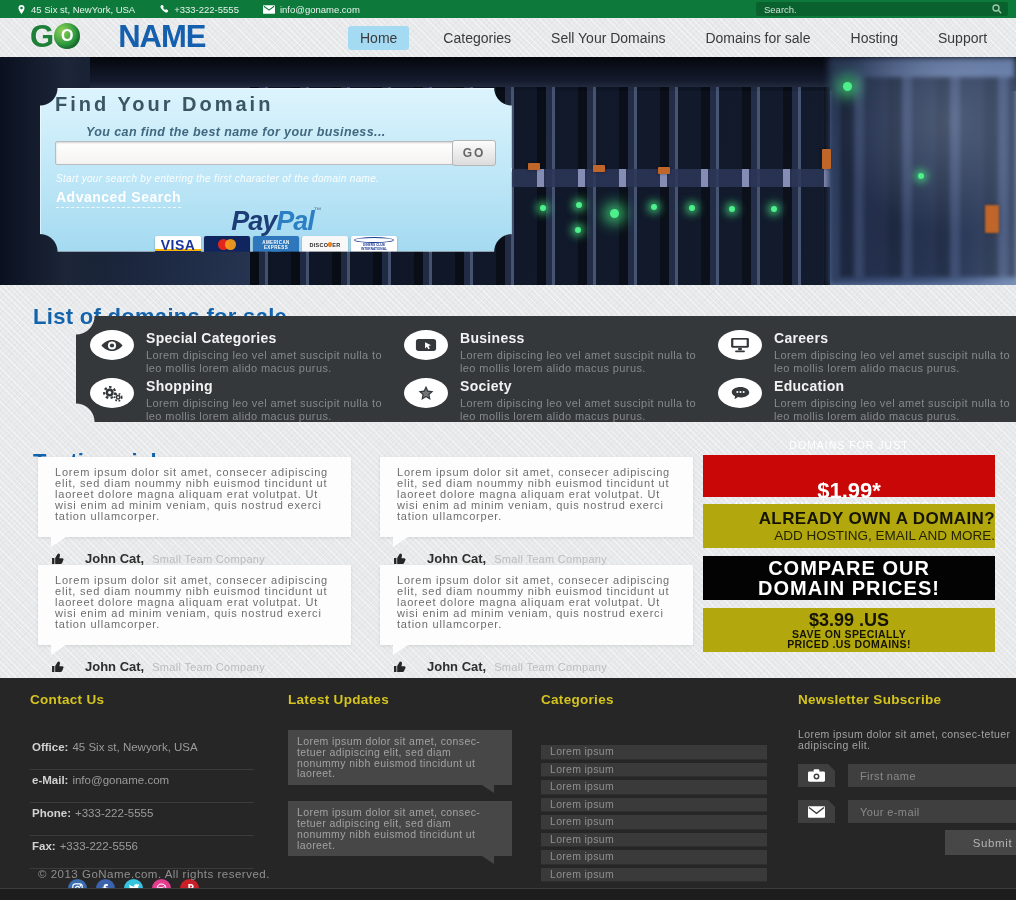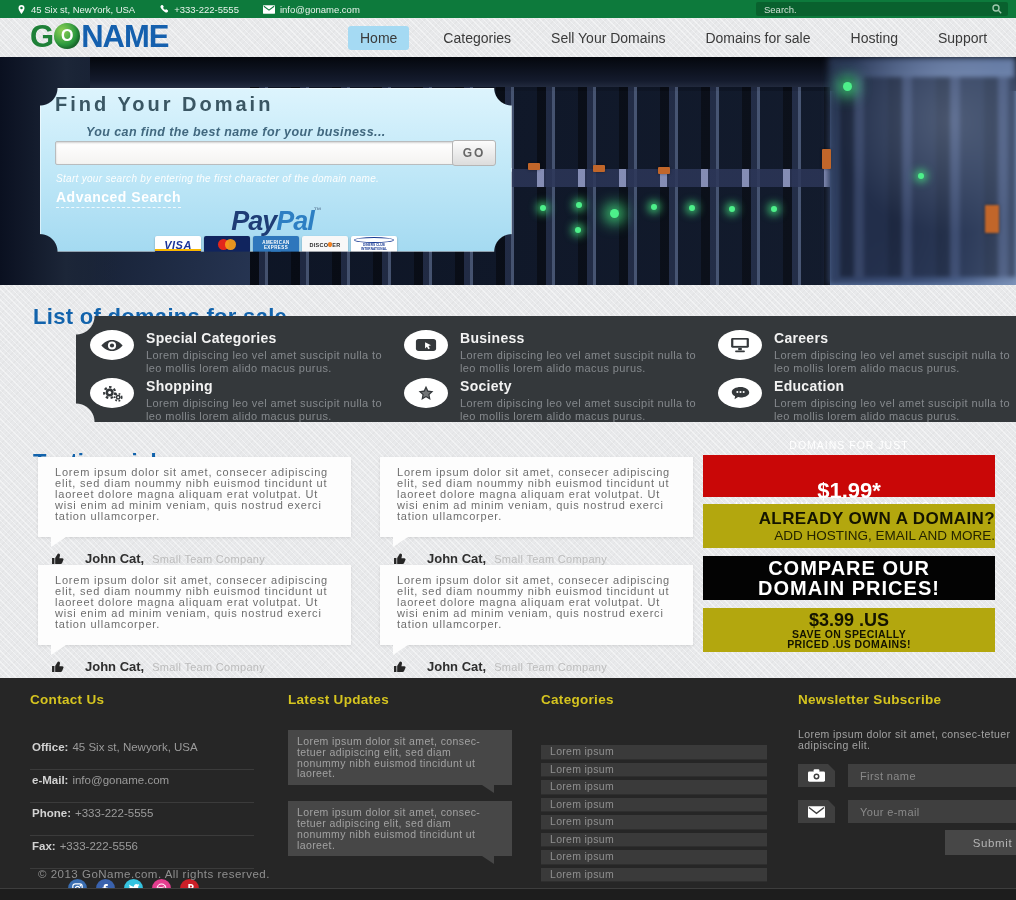--- a/index.html
+++ b/index.html
@@ -79,21 +79,21 @@
   .sp-adv{position:absolute;left:16px;top:101px;font-size:14px;font-weight:bold;color:#fff;letter-spacing:.5px;
     border-bottom:1px dashed rgba(255,255,255,.8);padding-bottom:2px;cursor:pointer;}
   .sp-paypal{position:absolute;left:0;top:118px;width:100%;text-align:center;font-size:27px;font-weight:bold;
     font-style:italic;letter-spacing:-1px;}
   .pp-pay{color:#1e3d76;} .pp-pal{color:#2d7fc3;}
   .pp-tm{font-size:8px;color:#6a8aa5;vertical-align:top;font-style:normal;}
   .sp-cards{position:absolute;left:0;top:148px;width:100%;display:flex;justify-content:center;gap:3px;}
   .pc{height:17px;width:46px;border-radius:2px;box-shadow:0 1px 2px rgba(0,0,0,.35);display:flex;align-items:center;
     justify-content:center;overflow:hidden;position:relative;box-sizing:border-box;}
   .pc-visa{background:linear-gradient(180deg,#fff 0 74%,#f7b600 74% 87%,#1a1f71 87%);}
-  .pc-visa span{font-size:11px;font-weight:bold;font-style:italic;color:#19339b;letter-spacing:.5px;}
+  .pc-visa span{font-size:14px;font-weight:bold;color:#19339b;letter-spacing:.5px;}
   .pc-mc{background:#10245e;}
   .mc-c{width:11px;height:11px;border-radius:50%;}
   .mc-red{background:#e2261c;margin-right:-4px;}
   .mc-org{background:#f79e1b;opacity:.92;}
   .pc-amex{background:#2e77bc;}
   .pc-amex span{font-size:4.5px;font-weight:bold;color:#fff;letter-spacing:.4px;text-align:center;line-height:5px;width:34px;}
   .pc-disc{background:#f8f8f8;}
   .pc-disc span{font-size:5.5px;font-weight:bold;color:#2b2b2b;letter-spacing:.3px;}
   .pc-disc::after{content:"";position:absolute;width:4.5px;height:4.5px;border-radius:50%;background:#f48120;left:25.5px;top:6.4px;}
   .pc-diners{background:#fff;flex-direction:column;gap:1px;}
@@ -210,21 +210,21 @@
         <circle cx="4" cy="4" r="3" fill="none" stroke="#9fc7ad" stroke-width="1.4"></circle>
         <path d="M6.3 6.3L9.2 9.2" stroke="#9fc7ad" stroke-width="1.4"></path>
       </svg>
   </div>
 </div>
 
 <div class="masthead">
   <div class="logo">
     <span class="lg-g">G</span>
     <span class="lg-o">O</span>
-    <span class="lg-name" style="position:relative;">
+    <span class="lg-name" style="position:relative;margin-left:37px;">
       <span>NAME</span>
       <span class="lg-tld">.com</span>
     </span>
   </div>
   <nav class="nav">
     <span class="nav-item active">Home</span>
     <span class="nav-item">Categories</span>
     <span class="nav-item">Sell Your Domains</span>
     <span class="nav-item">Domains for sale</span>
     <span class="nav-item">Hosting</span>

